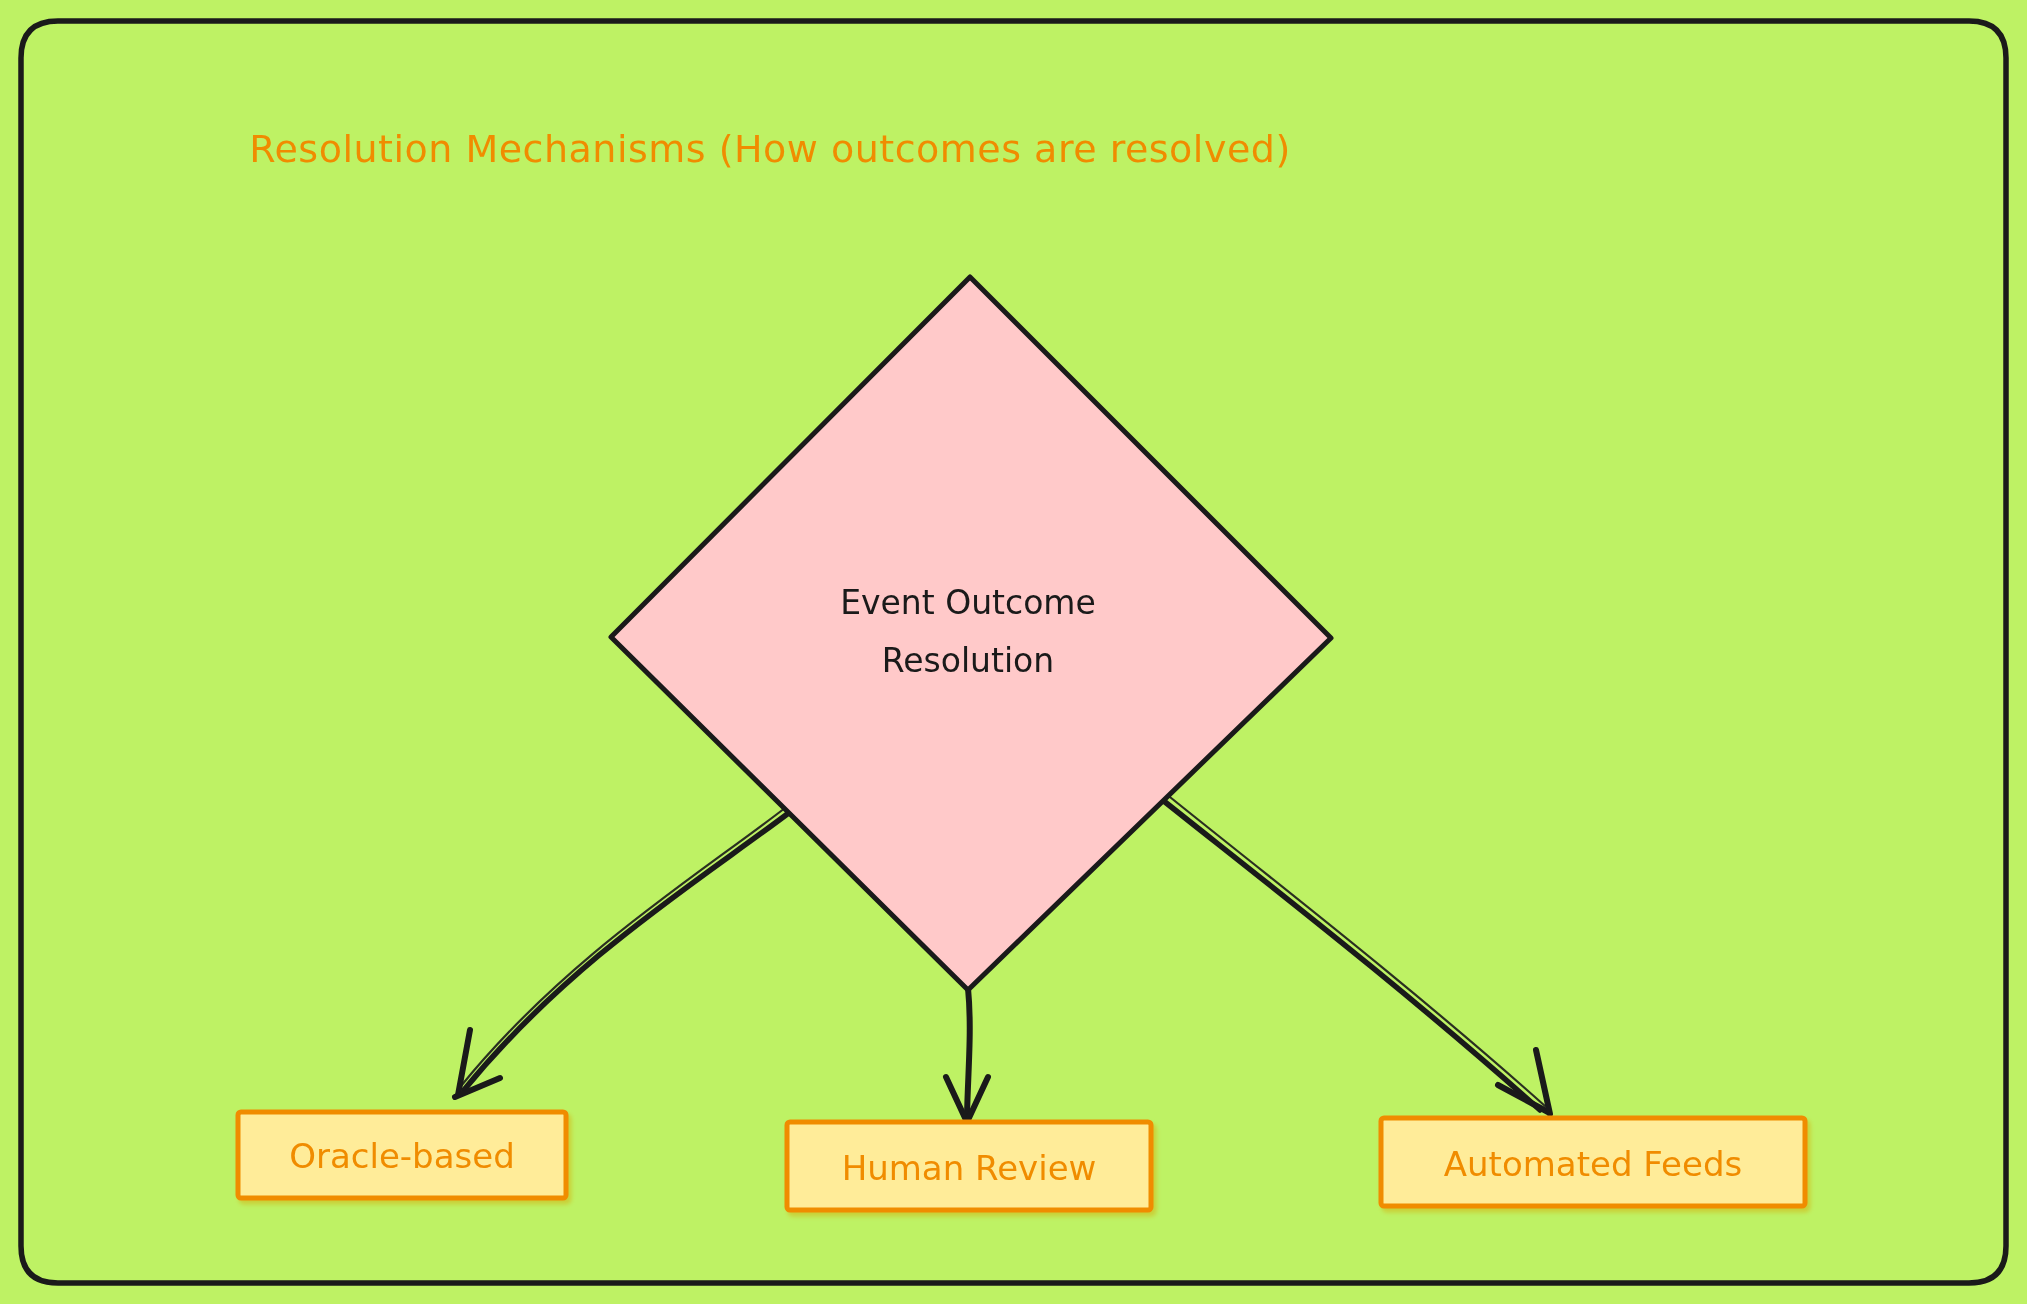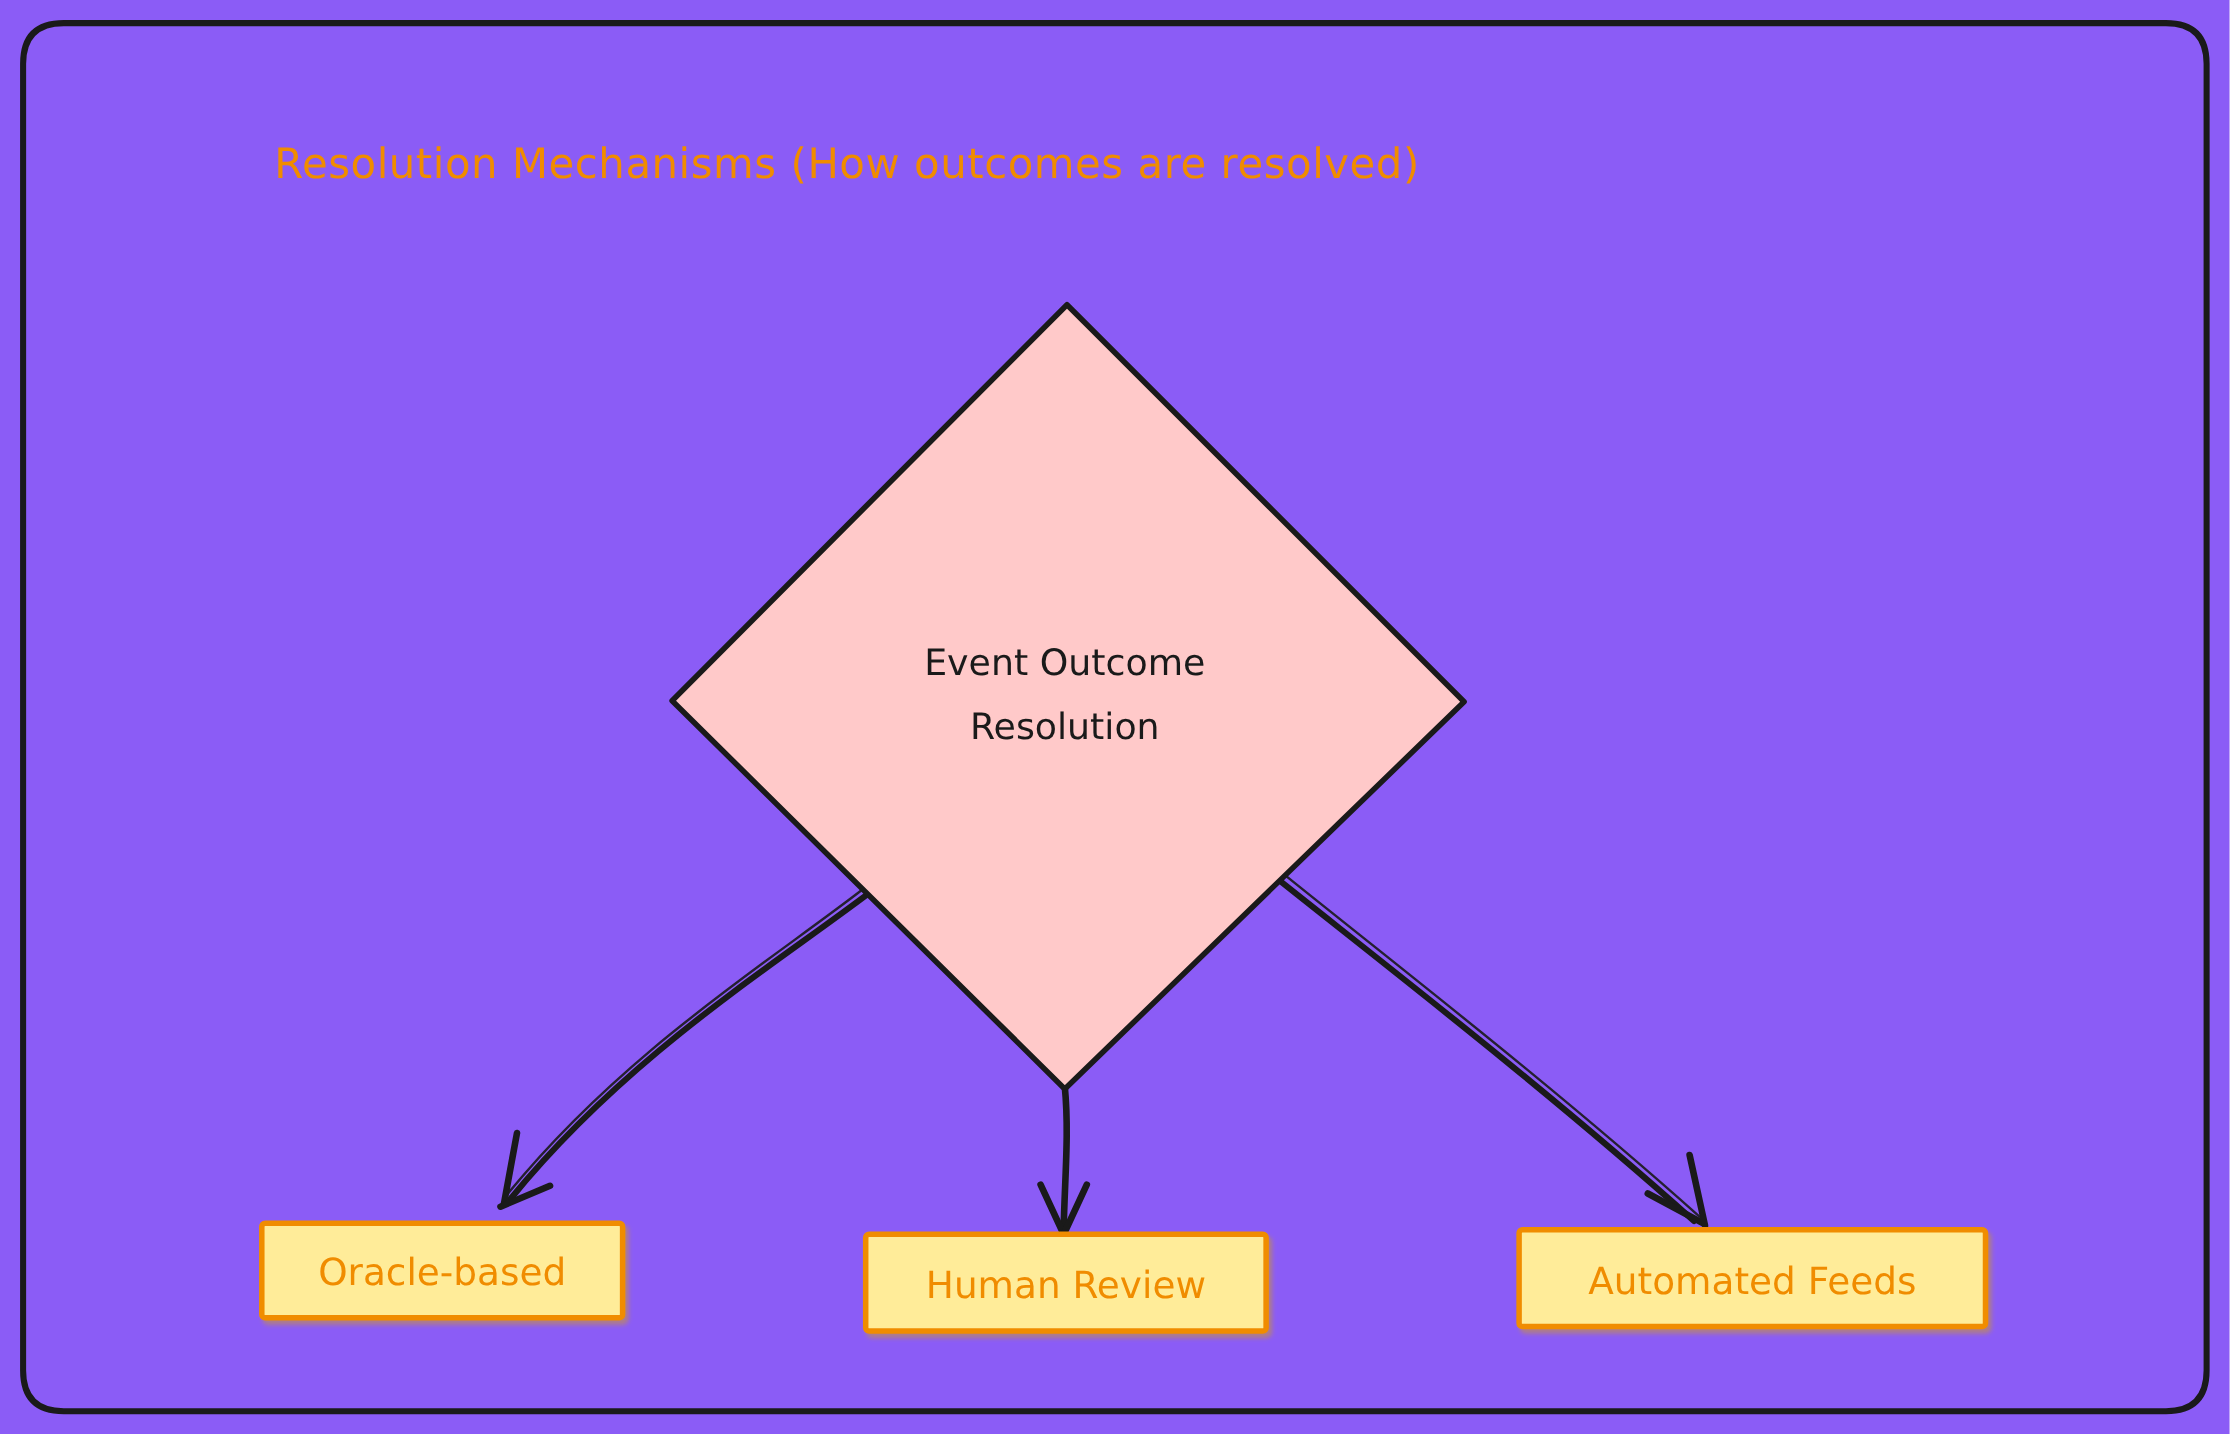--- a/index.html
+++ b/index.html
@@ -11,21 +11,21 @@
   body {
     width: 2027px;
     height: 1304px;
     overflow: hidden;
     font-family: "DejaVu Sans", sans-serif;
   }
   #canvas {
     position: relative;
     width: 2027px;
     height: 1304px;
-    background: #8b5cf6;
+    background: #bef264;
   }
   #diagram-svg {
     position: absolute;
     left: 0;
     top: 0;
     width: 2027px;
     height: 1304px;
   }
   .hand-text {
     font-family: "DejaVu Sans", sans-serif;

